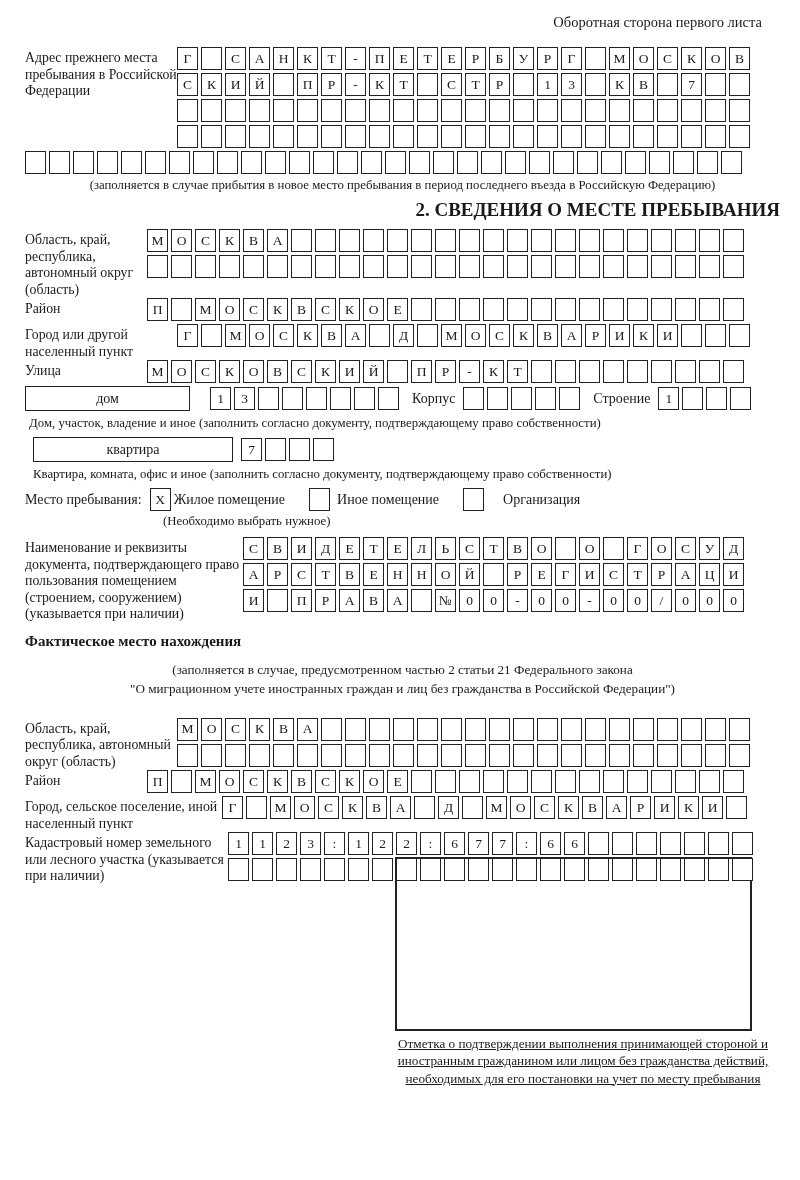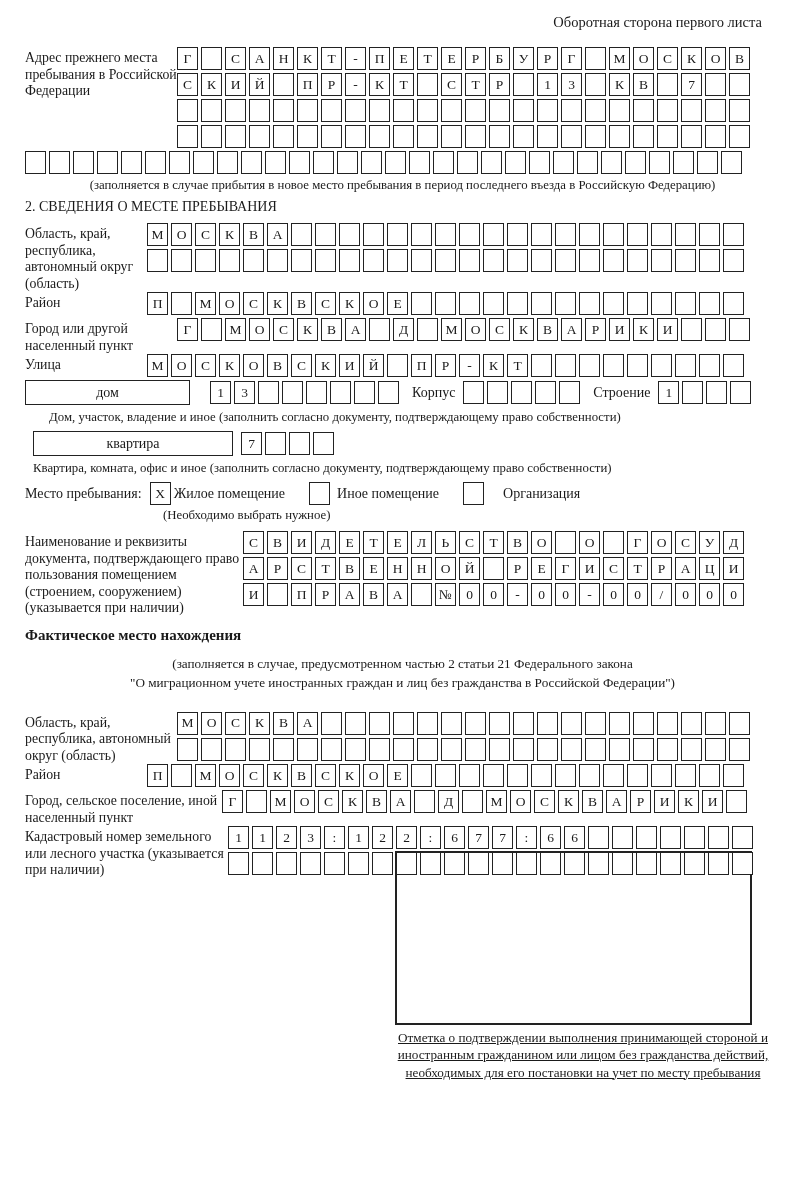--- a/index.html
+++ b/index.html
@@ -20,21 +20,21 @@
   .rows{ flex:1; }
   .boxrow{ display:flex; margin-bottom:3px; height:23px;}
   .box{
     width:21px; height:23px; box-sizing:border-box; flex:none;
     border:1.6px solid #222; margin-right:3px; background:#fff;
     display:inline-flex; align-items:center; justify-content:center;
     font-size:13.5px; line-height:1;
   }
   .note{ font-size:12.8px; line-height:16px; }
   .center{ text-align:center; }
-  .sec-title{ text-align:left; font-weight:normal; font-size:14px; margin:6px 0 8px 0;}
+  .sec-title{ text-align:right; font-weight:bold; font-size:19px; margin:6px 0 8px 0;}
   .wordbox{
     border:1.6px solid #222; height:25px; box-sizing:border-box; flex:none;
     display:inline-flex; align-items:center; justify-content:center; font-size:14px; background:#fff;
   }
   .hline{ display:flex; align-items:center; margin-bottom:4px;}
   .hline .boxrow{ margin-bottom:0; }
   .inl-label{ font-size:14px; flex:none; }
   .stayrow{ display:flex; align-items:center; font-size:14px; margin:6px 0 2px 0;}
   .stayrow .boxrow{ margin-bottom:0; }
   .stamp-box{
@@ -377,21 +377,21 @@
         <span class="box"></span>
       </div>
     <span class="inl-label" style="margin:0 8px 0 10px;">Строение</span>
     <div class="boxrow">
         <span class="box">1</span>
         <span class="box"></span>
         <span class="box"></span>
         <span class="box"></span>
       </div>
   </div>
-  <div class="note mb6" style="margin-left:24px;">Дом, участок, владение и иное (заполнить согласно документу, подтверждающему право собственности)</div>
+  <div class="note mb6" style="margin-left:4px;">Дом, участок, владение и иное (заполнить согласно документу, подтверждающему право собственности)</div>
 
   <div class="hline">
     <div class="wordbox" style="width:200px; margin-right:8px; margin-left:8px;">квартира</div>
     <div class="boxrow">
         <span class="box">7</span>
         <span class="box"></span>
         <span class="box"></span>
         <span class="box"></span>
       </div>
   </div>

